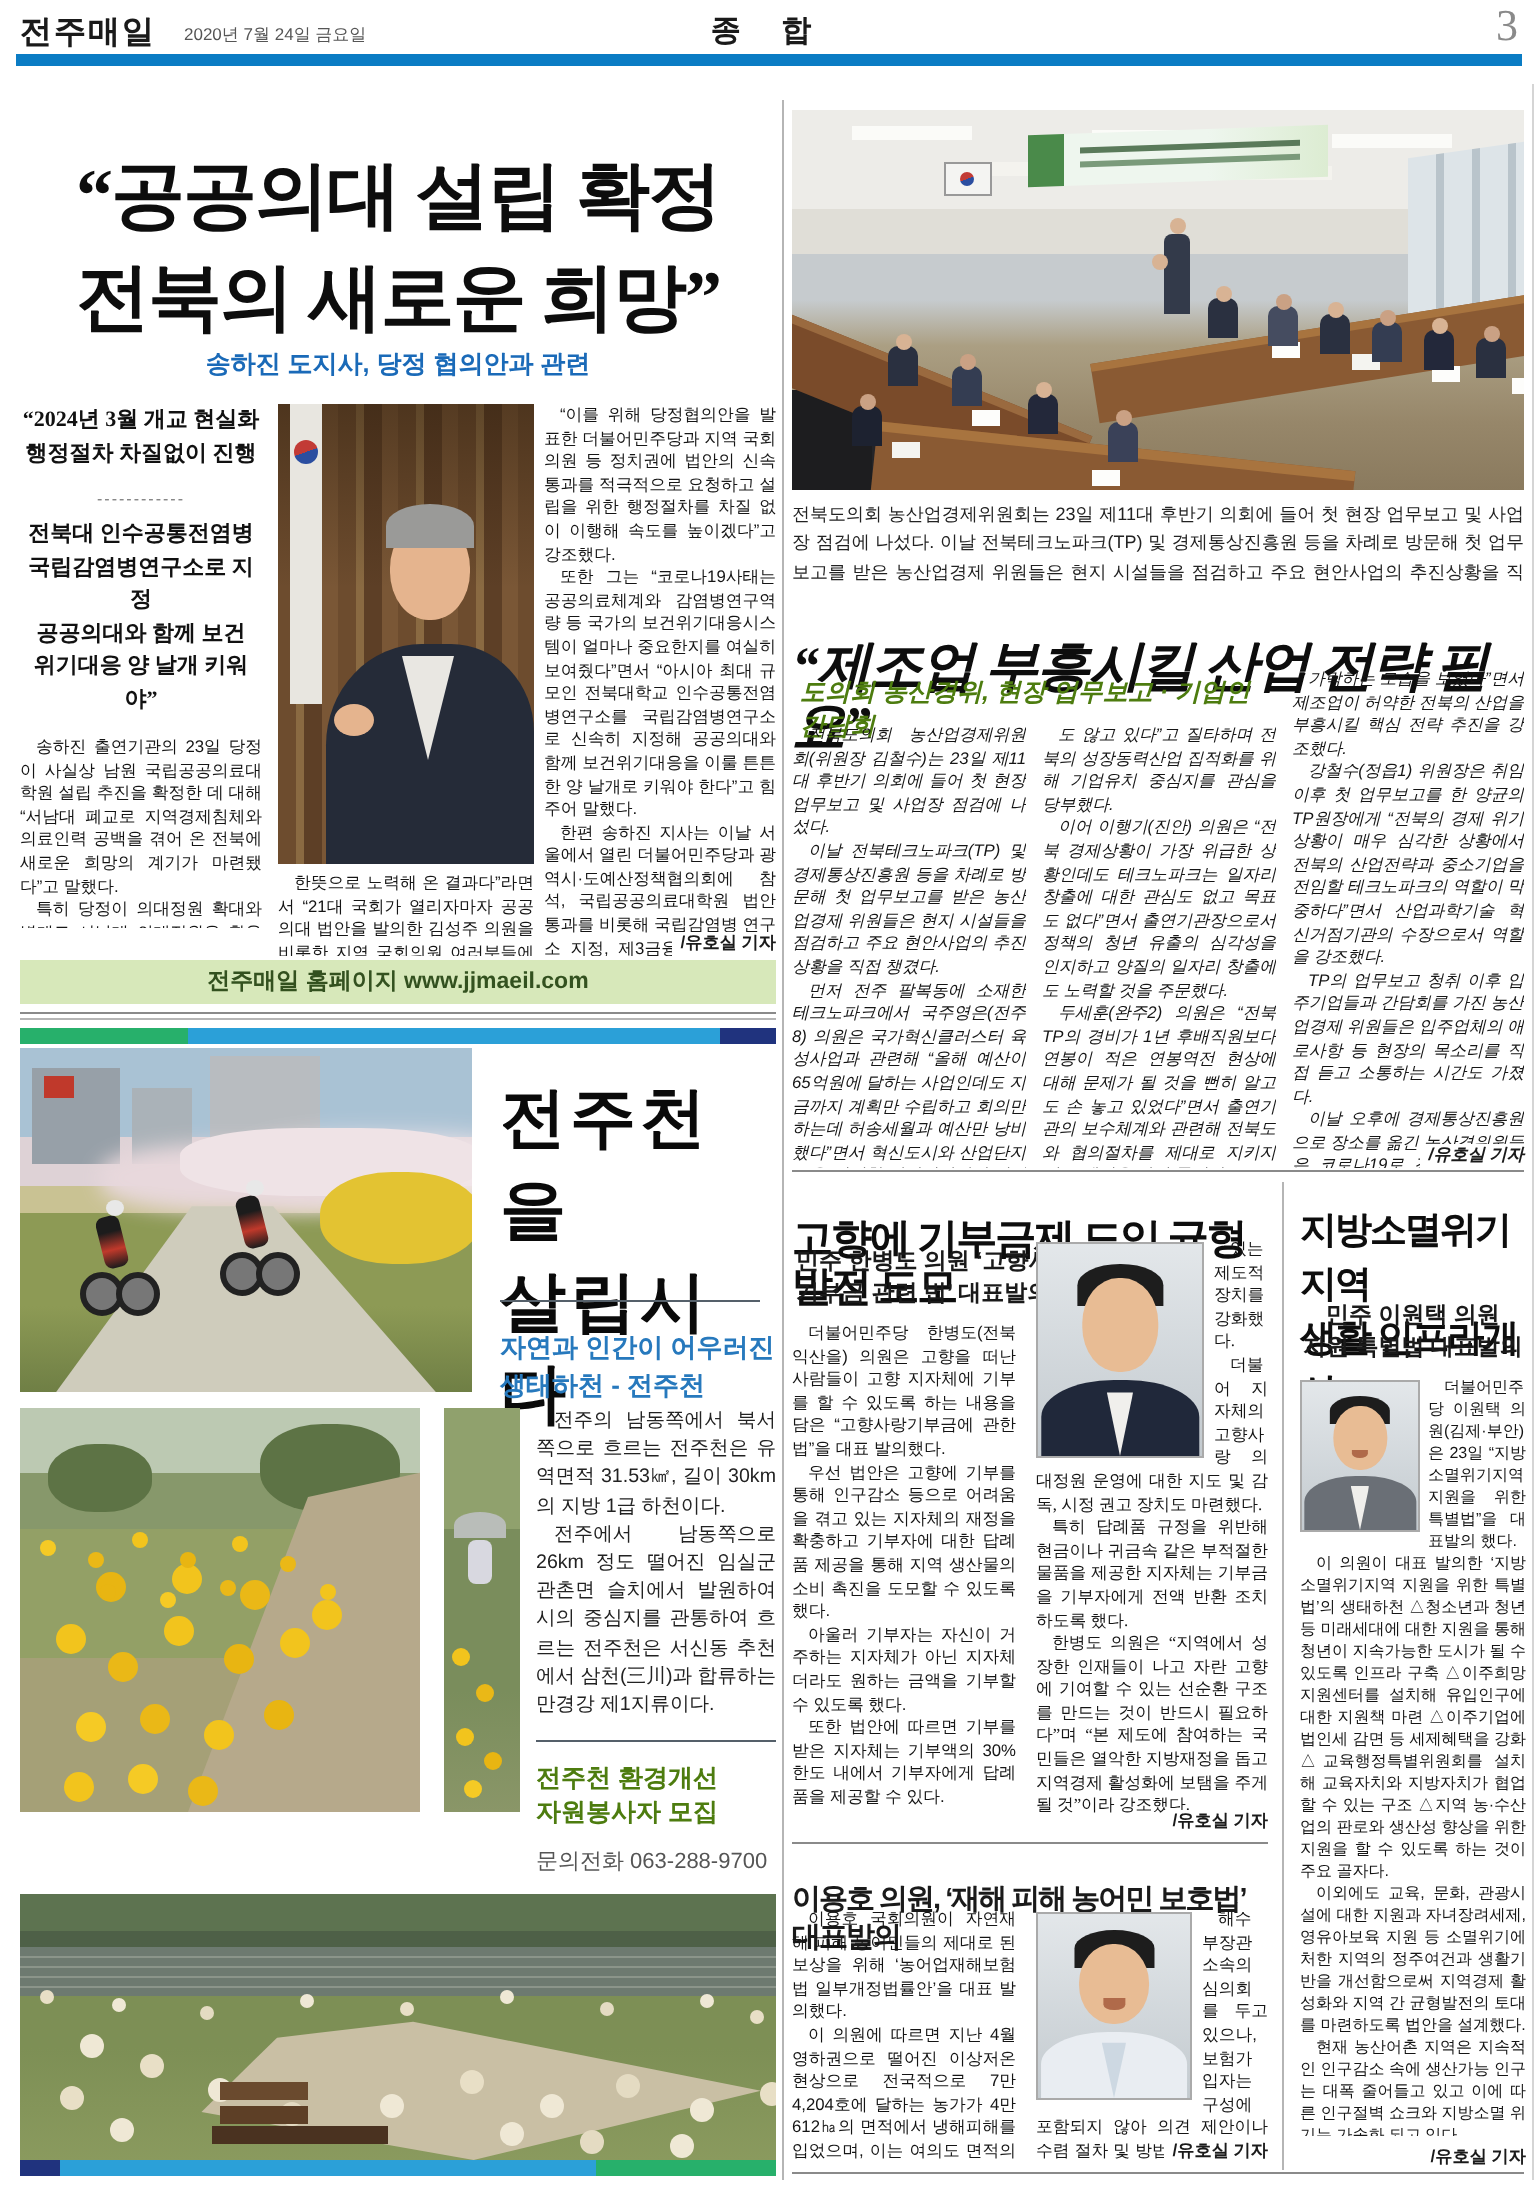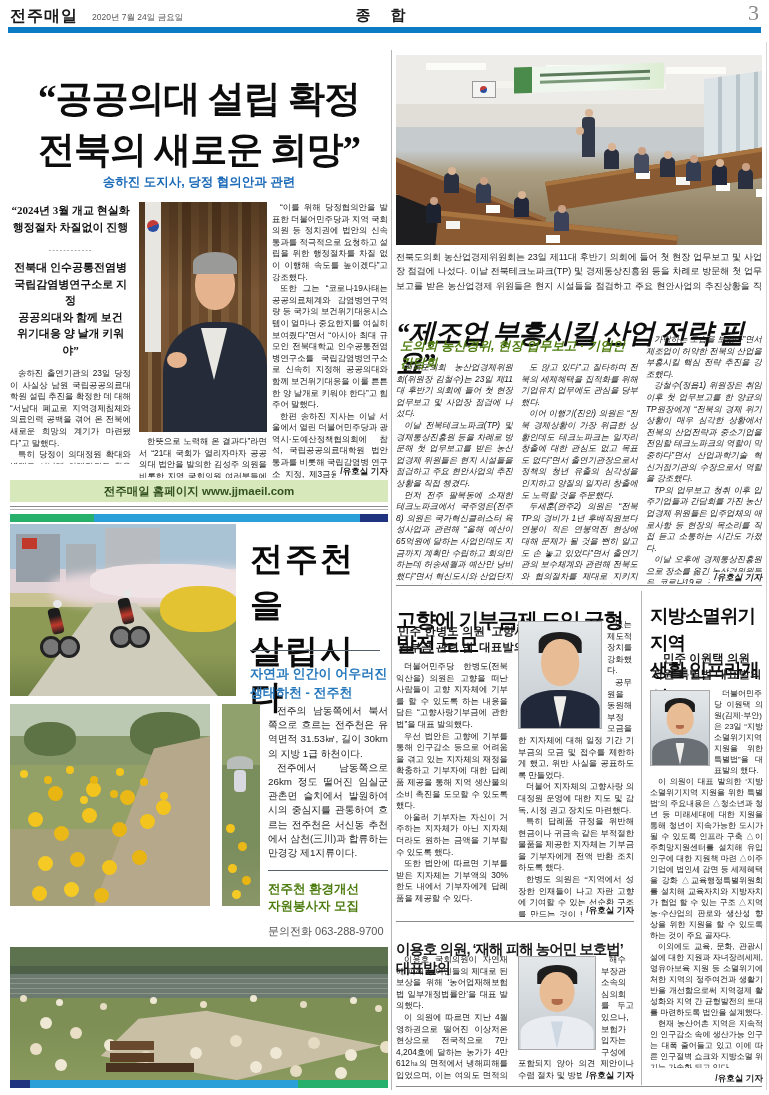--- a/index.html
+++ b/index.html
@@ -339,21 +339,21 @@
 
   <section class="abs industry">
     <h2 class="ind-h1 serif-head">“제조업 부흥시킬 산업 전략 필요”</h2>
     <div class="ind-sub">도의회 농산경위, 현장 업무보고 · 기업인 간담회</div>
     <div class="ind-col body-col" style="left:0;width:117px;">
         <p>전북도의회 농산업경제위원회(위원장 김철수)는 23일 제11대 후반기 의회에 들어 첫 현장 업무보고 및 사업장 점검에 나섰다.</p>
         <p>이날 전북테크노파크(TP) 및 경제통상진흥원 등을 차례로 방문해 첫 업무보고를 받은 농산업경제 위원들은 현지 시설들을 점검하고 주요 현안사업의 추진상황을 직접 챙겼다.</p>
         <p>먼저 전주 팔복동에 소재한 테크노파크에서 국주영은(전주8) 의원은 국가혁신클러스터 육성사업과 관련해 “올해 예산이 65억원에 달하는 사업인데도 지금까지 계획만 수립하고 회의만 하는데 허송세월과 예산만 낭비했다”면서 혁신도시와 산업단지 등을 연계한 지역성장거점 마련을 위해 구체적인 사업성과를 촉구했다.</p>
       </div>
     <div class="ind-col body-col" style="left:125px;width:117px;">
-        <p>도 않고 있다”고 질타하며 전북의 세제혜택을 집적화를 위해 기업유치 업무에도 관심을 당부했다.</p>
+        <p>도 않고 있다”고 질타하며 전북의 성장동력산업 집적화를 위해 기업유치 중심지를 관심을 당부했다.</p>
         <p>이어 이행기(진안) 의원은 “전북 경제상황이 가장 위급한 상황인데도 테크노파크는 일자리 창출에 대한 관심도 없고 목표도 없다”면서 출연기관장으로서 정책의 청년 유출의 심각성을 인지하고 양질의 일자리 창출에도 노력할 것을 주문했다.</p>
         <p>두세훈(완주2) 의원은 “전북TP의 경비가 1년 후배직원보다 연봉이 적은 연봉역전 현상에 대해 문제가 될 것을 뻔히 알고도 손 놓고 있었다”면서 출연기관의 보수체계와 관련해 전북도와 협의절차를 제대로 지키지 않은 책임을 따져 물었다.</p>
       </div>
     <div class="ind-col body-col" style="left:250px;top:38px;height:250px;width:116px;">
         <p>가락하는 모습을 보였다”면서 제조업이 허약한 전북의 산업을 부흥시킬 핵심 전략 추진을 강조했다.</p>
         <p>강철수(정읍1) 위원장은 취임 이후 첫 업무보고를 한 양균의 TP원장에게 “전북의 경제 위기상황이 매우 심각한 상황에서 전북의 산업전략과 중소기업을 전임할 테크노파크의 역할이 막중하다”면서 산업과학기술 혁신거점기관의 수장으로서 역할을 강조했다.</p>
         <p>TP의 업무보고 청취 이후 입주기업들과 간담회를 가진 농산업경제 위원들은 입주업체의 애로사항 등 현장의 목소리를 직접 듣고 소통하는 시간도 가졌다.</p>
         <p>이날 오후에 경제통상진흥원으로 장소를 옮긴 농산경위원들은 코로나19로 경영난에 처한 전북 수출기업의 지원 방안과 청년유출을 막기 위해 취업지원사업의 실효성을 높일 수 있는 방안 등을 조지훈 원장에게 주문했다.</p>
       </div>
     <div class="byline">/유호실 기자</div>
@@ -372,21 +372,20 @@
       </div>
     <div class="don-colB body-col">
       <div class="portrait">
         <div class="p-hair"></div>
           <div class="p-face"></div>
           <div class="p-suit"></div>
           <div class="p-shirt"></div>
       </div>
       <div>
           <p>있는 제도적 장치를 강화했다.</p>
-          <p>공무원을 동원해 부정 모금을 한 지자체에 대해 일정 기간 기부금의 모금 및 접수를 제한하게 했고, 위반 사실을 공표하도록 만들었다.</p>
           <p>더불어 지자체의 고향사랑 의대정원 운영에 대한 지도 및 감독, 시정 권고 장치도 마련했다.</p>
           <p>특히 답례품 규정을 위반해 현금이나 귀금속 같은 부적절한 물품을 제공한 지자체는 기부금을 기부자에게 전액 반환 조치하도록 했다.</p>
           <p>한병도 의원은 “지역에서 성장한 인재들이 나고 자란 고향에 기여할 수 있는 선순환 구조를 만드는 것이 반드시 필요하다”며 “본 제도에 참여하는 국민들은 열악한 지방재정을 돕고 지역경제 활성화에 보탬을 주게 될 것”이라 강조했다.</p>
         </div>
     </div>
     <div class="byline">/유호실 기자</div>
   </section>
   <div class="abs hr3"></div>
   <div class="abs vline vline2"></div>
 
@@ -398,21 +397,21 @@
     <div class="ext-body body-col">
       <div class="portrait suit-gray">
         <div class="p-hair"></div>
           <div class="p-face"></div>
           <div class="p-smile"></div>
           <div class="p-suit"></div>
           <div class="p-shirt"></div>
       </div>
       <div>
           <p>더불어민주당 이원택 의원(김제·부안)은 23일 “지방소멸위기지역 지원을 위한 특별법”을 대표발의 했다.</p>
-          <p>이 의원이 대표 발의한 ‘지방소멸위기지역 지원을 위한 특별법’의 주요내용은 △청소년과 청년 등 미래세대에 대한 지원을 통해 청년이 지속가능한 도시가 될 수 있도록 인프라 구축 △이주희망지원센터를 설치해 유입인구에 대한 지원책 마련 △이주기업에 법인세 감면 등 세제혜택을 강화 △교육행정특별위원회를 설치해 교육자치와 지방자치가 협업 할 수 있는 구조 △지역 농·수산업의 판로와 생산성 향상을 위한 지원을 할 수 있도록 하는 것이 주요 골자다.</p>
+          <p>이 의원이 대표 발의한 ‘지방소멸위기지역 지원을 위한 특별법’의 생태하천 △청소년과 청년 등 미래세대에 대한 지원을 통해 청년이 지속가능한 도시가 될 수 있도록 인프라 구축 △이주희망지원센터를 설치해 유입인구에 대한 지원책 마련 △이주기업에 법인세 감면 등 세제혜택을 강화 △교육행정특별위원회를 설치해 교육자치와 지방자치가 협업 할 수 있는 구조 △지역 농·수산업의 판로와 생산성 향상을 위한 지원을 할 수 있도록 하는 것이 주요 골자다.</p>
           <p>이외에도 교육, 문화, 관광시설에 대한 지원과 자녀장려세제, 영유아보육 지원 등 소멸위기에 처한 지역의 정주여건과 생활기반을 개선함으로써 지역경제 활성화와 지역 간 균형발전의 토대를 마련하도록 법안을 설계했다.</p>
           <p>현재 농산어촌 지역은 지속적인 인구감소 속에 생산가능 인구는 대폭 줄어들고 있고 이에 따른 인구절벽 쇼크와 지방소멸 위기는 가속화 되고 있다.</p>
         </div>
     </div>
     <div class="byline">/유호실 기자</div>
   </section>
 
   <section class="abs disaster">
     <h2 class="dis-h1">이용호 의원, ‘재해 피해 농어민 보호법’ 대표발의</h2>
     <div class="dis-colA body-col">

